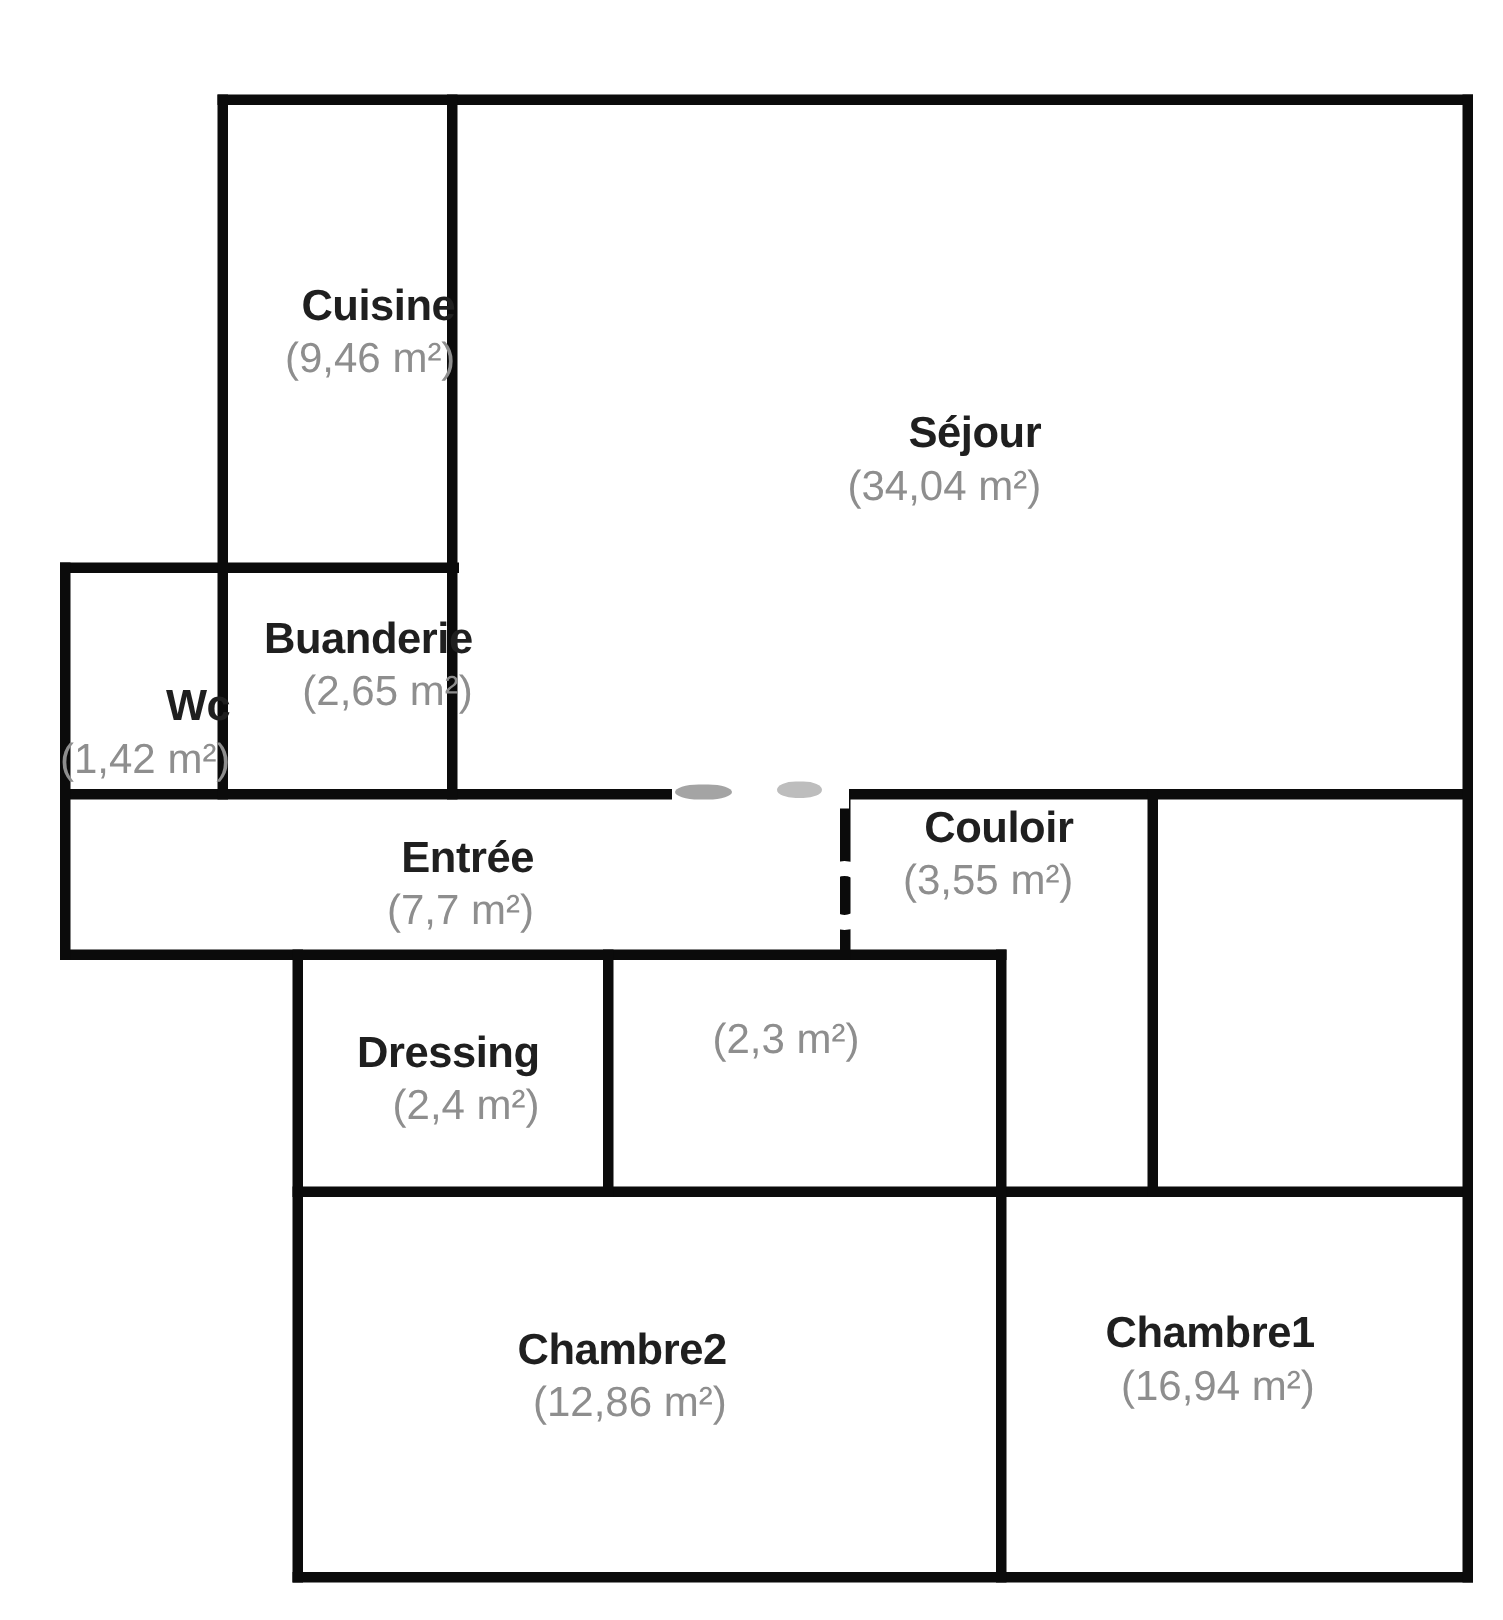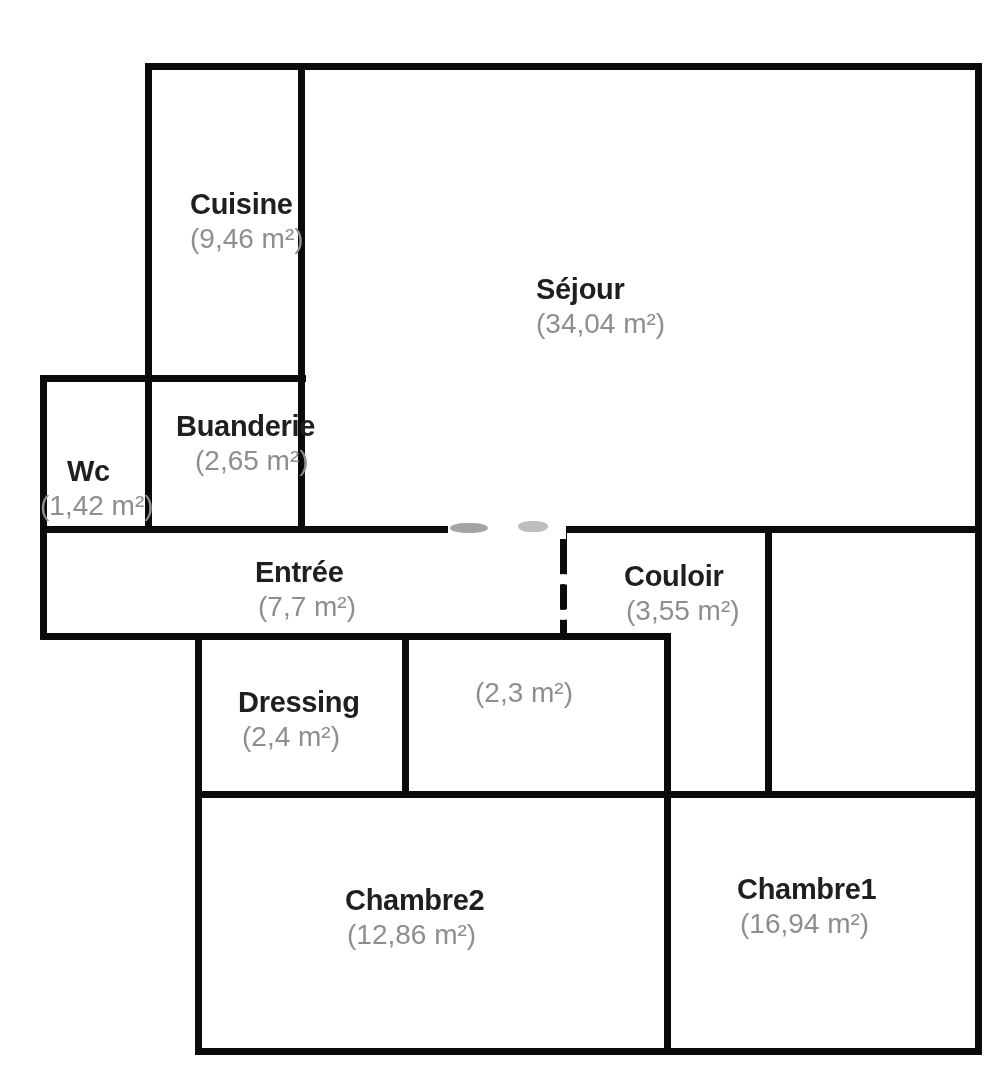--- a/index.html
+++ b/index.html
@@ -15,20 +15,21 @@
     overflow: hidden;
     font-family: "Liberation Sans", sans-serif;
   }
   .wall {
     position: absolute;
     background: #0b0b0b;
   }
   .room-label {
     position: absolute;
     white-space: nowrap;
+    text-align: right;
   }
   .room-name {
     font-family: "Liberation Sans", sans-serif;
     font-size: 29px;
     font-weight: 700;
     line-height: 36px;
     color: #1f1f1f;
     letter-spacing: -0.3px;
   }
   .room-area {
@@ -82,41 +83,41 @@
   <div class="wm-erase" style="left:448px; top:517px; width:118px; height:22px;"></div>
   <div class="wm-sliver" style="left:450px; top:523px; width:38px; height:10px; background:#a4a4a4;"></div>
   <div class="wm-sliver" style="left:518px; top:521px; width:30px; height:11px; background:#bdbdbd;"></div>
   <div class="wm-ring" style="left:542px; top:574px;"></div>
 
   <div class="room-label" style="left:190px; top:186px;">
     <div class="room-name">Cuisine</div>
     <div class="room-area">(9,46 m²)</div>
   </div>
 
-  <div class="room-label" style="left:536px; top:271px;">
+  <div class="room-label" style="left:565px; top:271px;">
     <div class="room-name">Séjour</div>
     <div class="room-area">(34,04 m²)</div>
   </div>
 
   <div class="room-label" style="left:176px; top:408px;">
     <div class="room-name">Buanderie</div>
     <div class="room-area" style="margin-left:19px;">(2,65 m²)</div>
   </div>
 
   <div class="room-label" style="left:67px; top:453px;">
     <div class="room-name">Wc</div>
     <div class="room-area" style="margin-left:-27px;">(1,42 m²)</div>
   </div>
 
   <div class="room-label" style="left:255px; top:554px;">
     <div class="room-name">Entrée</div>
     <div class="room-area" style="margin-left:3px;">(7,7 m²)</div>
   </div>
 
-  <div class="room-label" style="left:600px; top:558px;margin-left:24px;">
+  <div class="room-label" style="left:600px; top:534px;">
     <div class="room-name">Couloir</div>
     <div class="room-area" style="margin-left:2px;">(3,55 m²)</div>
   </div>
 
 
   <div class="room-label" style="left:238px; top:684px;">
     <div class="room-name">Dressing</div>
     <div class="room-area" style="margin-left:4px;">(2,4 m²)</div>
   </div>
 

